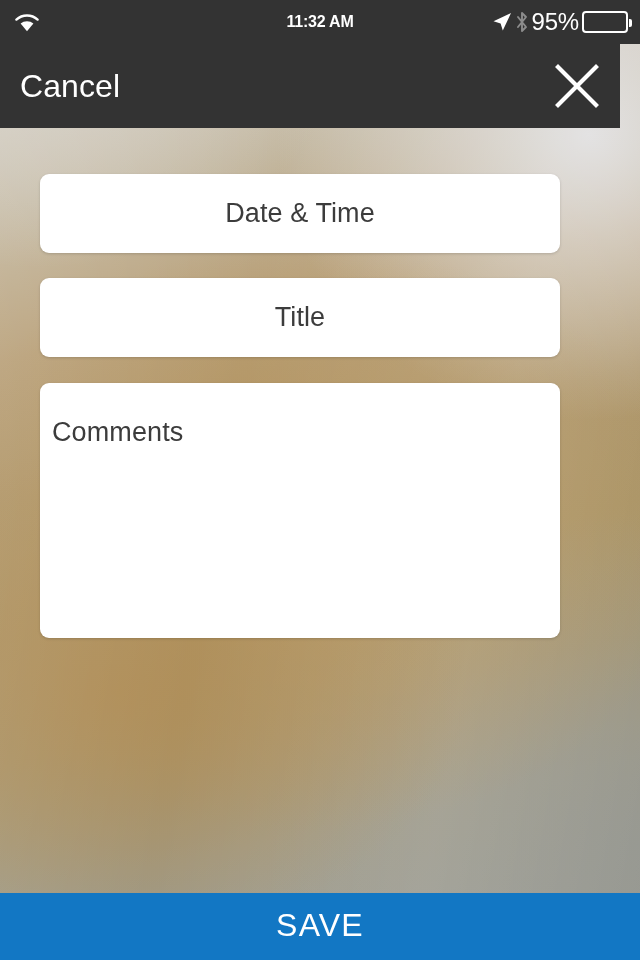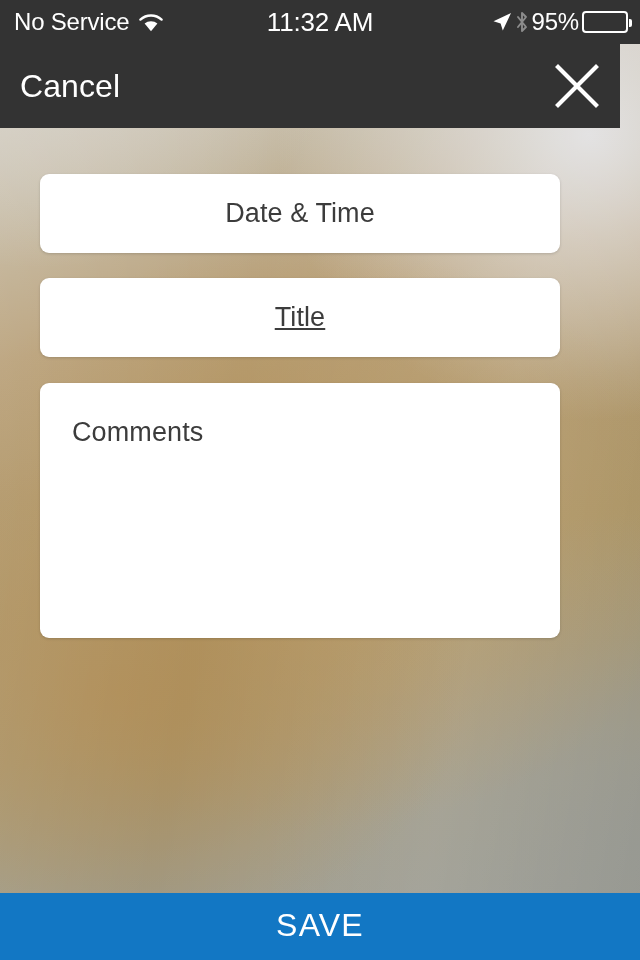--- a/index.html
+++ b/index.html
@@ -48,21 +48,21 @@
     width:640px; height:44px;
     background:#333333;
     display:flex; align-items:center;
     color:#ffffff;
     z-index:10;
   }
   .sb-left { position:absolute; left:14px; display:flex; align-items:center; gap:9px; }
   .sb-center { position:absolute; left:0; right:0; text-align:center; }
   .sb-right { position:absolute; right:12px; display:flex; align-items:center; gap:3px; }
   .sb-text { font-size:24px; letter-spacing:-0.2px; line-height:1; }
-  .sb-time { font-size:26px; font-weight:normal; letter-spacing:-0.2px; line-height:1; }
+  .sb-time { font-size:16px; font-weight:bold; letter-spacing:-0.2px; line-height:1; }
 
   .wifi-icon { width:26px; height:19px; display:block; }
   .loc-icon  { width:20px; height:20px; display:block; }
   .bt-icon   { width:14px; height:22px; display:block; }
 
   .battery {
     width:46px; height:22px;
     border:2px solid #ffffff; border-radius:4px;
     position:relative; display:block;
     padding:2px;
@@ -125,24 +125,24 @@
     display:block;
   }
   .card-center {
     height:79px;
     display:flex; align-items:center; justify-content:center;
     font-size:27px; color:#3c3c3c;
     letter-spacing:0.1px;
     cursor:pointer;
   }
   #field-datetime { margin-bottom:25px; }
-  #field-title    { margin-bottom:26px;text-decoration:underline; }
+  #field-title    { margin-bottom:26px; }
   #field-comments {
     height:255px;
-    padding:33px 32px;
+    padding:33px 12px;
     font-size:27px; color:#3c3c3c;
     letter-spacing:0.1px;
     text-align:left;
     resize:none; outline:none;
     line-height:1.25;
     cursor:text;
     overflow:hidden;
   }
   #field-comments::placeholder { color:#3c3c3c; opacity:1; }
 
@@ -164,21 +164,20 @@
 <body>
 
 <div id="screen">
 
   <div id="wallpaper"></div>
   <div id="wallpaper-sheen"></div>
 
   <div id="statusbar">
 
     <div class="sb-left">
-      <span class="sb-text">No Service</span>
       <span>
         <svg class="wifi-icon" viewBox="0 0 26 19">
           <path d="M13 18.2 L6.6 10.6 a9.6 9.6 0 0 1 12.8 0 Z" fill="#fff"></path>
           <path d="M2.4 6.6 a15.6 15.6 0 0 1 21.2 0" stroke="#fff" stroke-width="2.4" fill="none" stroke-linecap="round"></path>
         </svg>
       </span>
     </div>
 
     <div class="sb-center">
       <span class="sb-time">11:32 AM</span>

